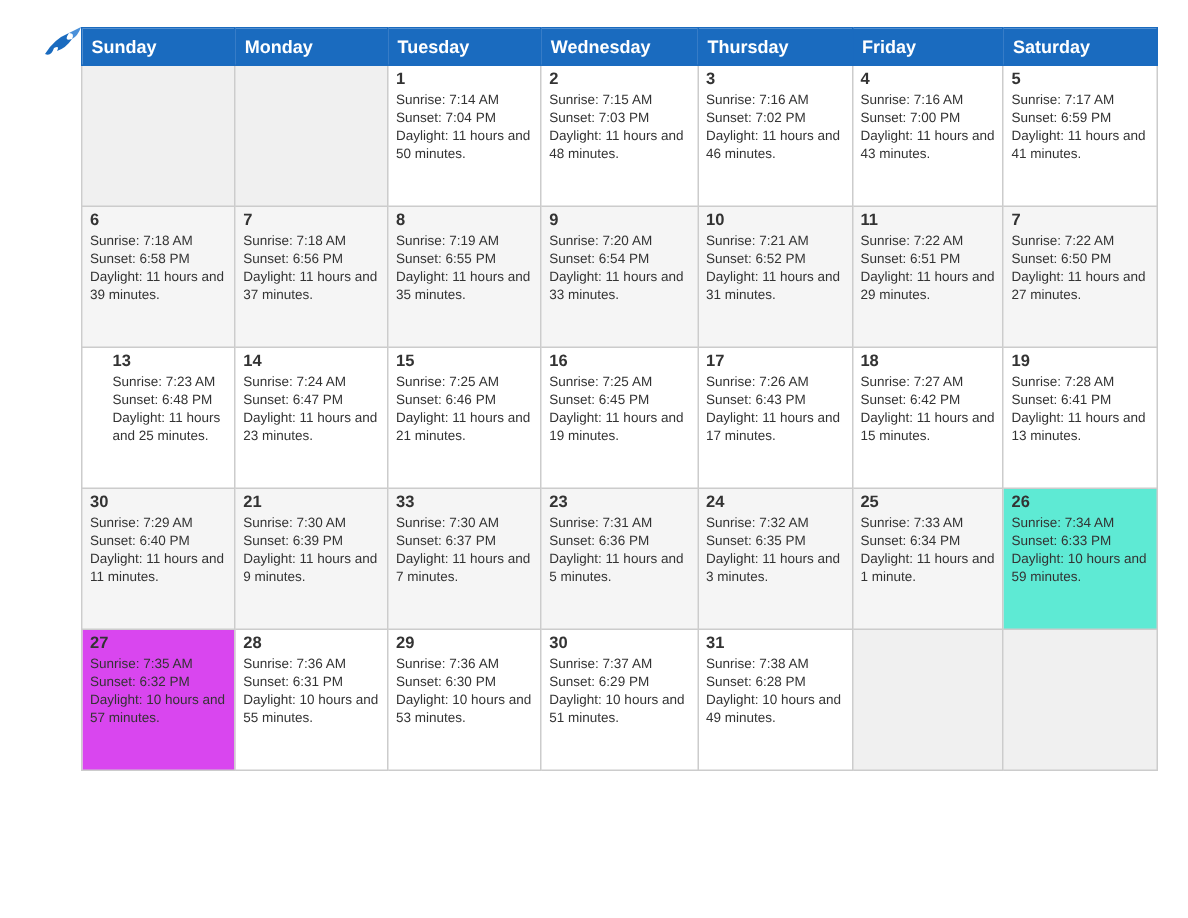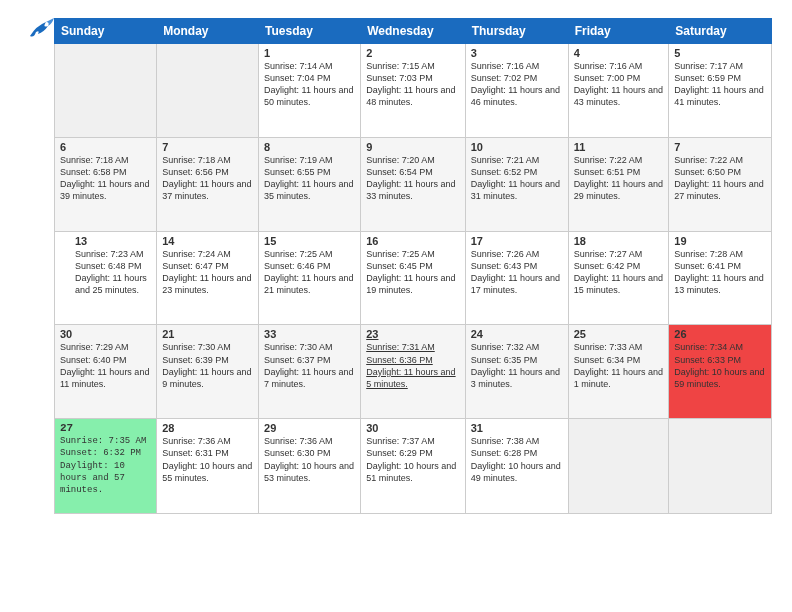--- a/index.html
+++ b/index.html
@@ -153,27 +153,27 @@
           <td style="background: rgb(255, 255, 255); margin-left: 44px;"><span class="day-num">15</span><span class="cell-text">Sunrise: 7:25 AM<br>Sunset: 6:46 PM<br>Daylight: 11 hours and 21 minutes.</span></td>
           <td style="background: rgb(255, 255, 255);"><span class="day-num">16</span><span class="cell-text">Sunrise: 7:25 AM<br>Sunset: 6:45 PM<br>Daylight: 11 hours and 19 minutes.</span></td>
           <td style="background: rgb(255, 255, 255);"><span class="day-num">17</span><span class="cell-text">Sunrise: 7:26 AM<br>Sunset: 6:43 PM<br>Daylight: 11 hours and 17 minutes.</span></td>
           <td style="background: rgb(255, 255, 255);"><span class="day-num">18</span><span class="cell-text">Sunrise: 7:27 AM<br>Sunset: 6:42 PM<br>Daylight: 11 hours and 15 minutes.</span></td>
           <td style="background: rgb(255, 255, 255);"><span class="day-num">19</span><span class="cell-text">Sunrise: 7:28 AM<br>Sunset: 6:41 PM<br>Daylight: 11 hours and 13 minutes.</span></td>
         </tr>
         <tr>
           <td style="background: rgb(245, 245, 245);"><span class="day-num">30</span><span class="cell-text">Sunrise: 7:29 AM<br>Sunset: 6:40 PM<br>Daylight: 11 hours and 11 minutes.</span></td>
           <td style="background: rgb(245, 245, 245);"><span class="day-num">21</span><span class="cell-text">Sunrise: 7:30 AM<br>Sunset: 6:39 PM<br>Daylight: 11 hours and 9 minutes.</span></td>
           <td style="background: rgb(245, 245, 245);"><span class="day-num">33</span><span class="cell-text">Sunrise: 7:30 AM<br>Sunset: 6:37 PM<br>Daylight: 11 hours and 7 minutes.</span></td>
-          <td style="background: rgb(245, 245, 245); text-decoration: underline;"><span class="day-num">23</span><span class="cell-text">Sunrise: 7:31 AM<br>Sunset: 6:36 PM<br>Daylight: 11 hours and 5 minutes.</span></td>
+          <td style="background: rgb(245, 245, 245);"><span class="day-num">23</span><span class="cell-text">Sunrise: 7:31 AM<br>Sunset: 6:36 PM<br>Daylight: 11 hours and 5 minutes.</span></td>
           <td style="background: rgb(245, 245, 245);"><span class="day-num">24</span><span class="cell-text">Sunrise: 7:32 AM<br>Sunset: 6:35 PM<br>Daylight: 11 hours and 3 minutes.</span></td>
           <td style="background: rgb(245, 245, 245);"><span class="day-num">25</span><span class="cell-text">Sunrise: 7:33 AM<br>Sunset: 6:34 PM<br>Daylight: 11 hours and 1 minute.</span></td>
-          <td style="background: #ef4444;"><span class="day-num">26</span><span class="cell-text">Sunrise: 7:34 AM<br>Sunset: 6:33 PM<br>Daylight: 10 hours and 59 minutes.</span></td>
+          <td style="background: #5eead4;"><span class="day-num">26</span><span class="cell-text">Sunrise: 7:34 AM<br>Sunset: 6:33 PM<br>Daylight: 10 hours and 59 minutes.</span></td>
         </tr>
         <tr>
-          <td style="background: #86efac; font-family: Liberation Mono, monospace;"><span class="day-num">27</span><span class="cell-text">Sunrise: 7:35 AM<br>Sunset: 6:32 PM<br>Daylight: 10 hours and 57 minutes.</span></td>
+          <td style="background: #d946ef;"><span class="day-num">27</span><span class="cell-text">Sunrise: 7:35 AM<br>Sunset: 6:32 PM<br>Daylight: 10 hours and 57 minutes.</span></td>
           <td style="background: rgb(255, 255, 255);"><span class="day-num">28</span><span class="cell-text">Sunrise: 7:36 AM<br>Sunset: 6:31 PM<br>Daylight: 10 hours and 55 minutes.</span></td>
           <td style="background: rgb(255, 255, 255);"><span class="day-num">29</span><span class="cell-text">Sunrise: 7:36 AM<br>Sunset: 6:30 PM<br>Daylight: 10 hours and 53 minutes.</span></td>
           <td style="background: rgb(255, 255, 255);"><span class="day-num">30</span><span class="cell-text">Sunrise: 7:37 AM<br>Sunset: 6:29 PM<br>Daylight: 10 hours and 51 minutes.</span></td>
           <td style="background: rgb(255, 255, 255);"><span class="day-num">31</span><span class="cell-text">Sunrise: 7:38 AM<br>Sunset: 6:28 PM<br>Daylight: 10 hours and 49 minutes.</span></td>
           <td class="empty"></td>
           <td class="empty"></td>
         </tr>
       </tbody>
   </table>
 </div>

